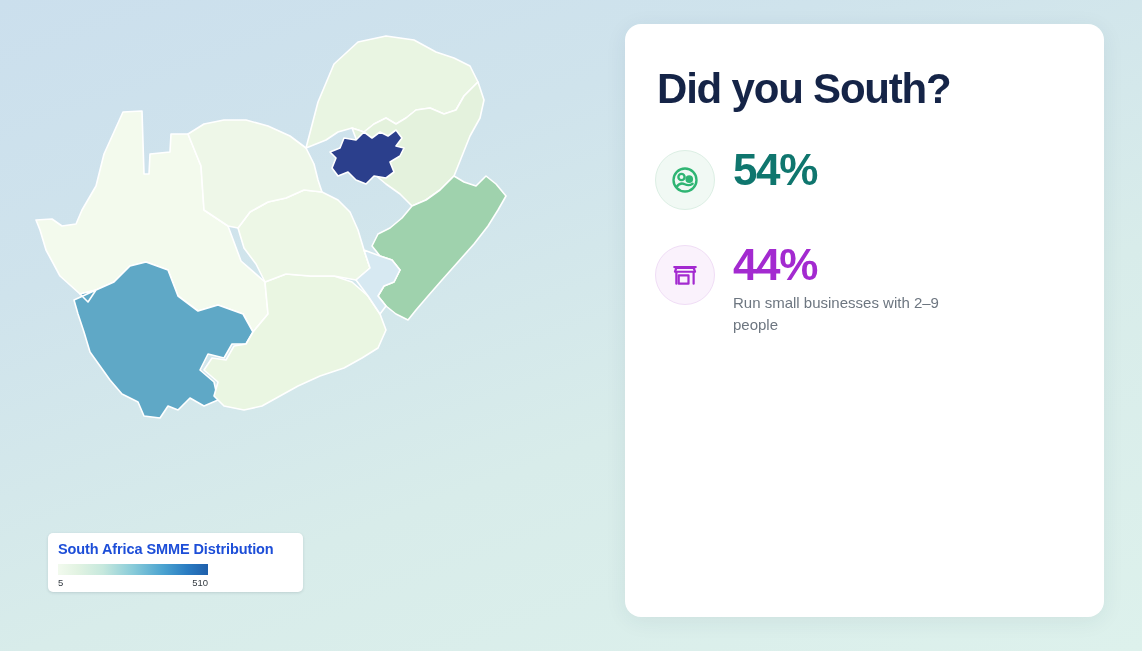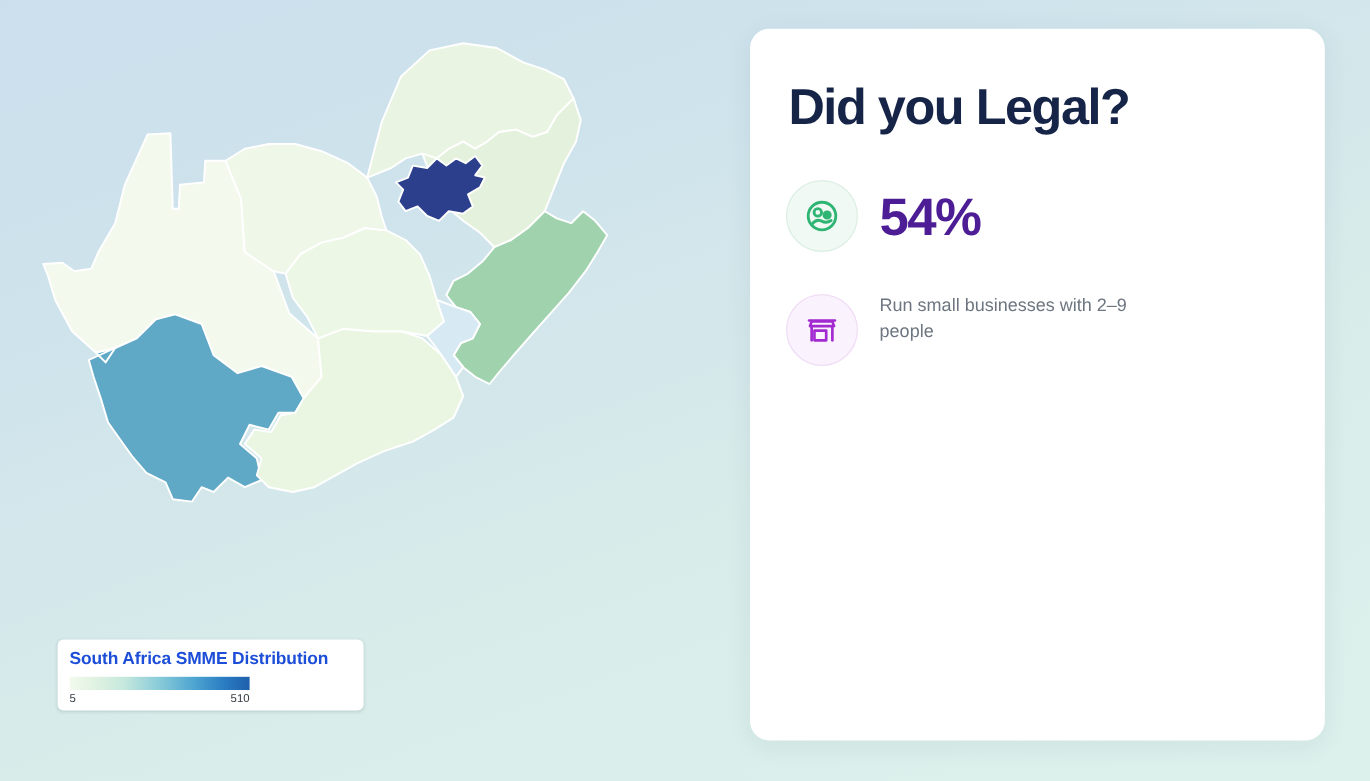--- a/index.html
+++ b/index.html
@@ -119,21 +119,21 @@
   .stat-desc {
     font-size: 15px;
     color: #6d7680;
     line-height: 21.5px;
     max-width: 252px;
     margin-top: 3px;
   }
 
   
   .stat-row[data-accent="green"]  .stat-icon-wrap { background: #f1f9f4; border: 1px solid #dcefe4; }
-  .stat-row[data-accent="green"]  .stat-value     { color: #4c1d95; margin-top: 12px; }
+  .stat-row[data-accent="green"]  .stat-value     { color: #0f766e; }
   .stat-row[data-accent="blue"]   .stat-icon-wrap { background: #f3f6fb; border: 1px solid #e2e8f2; }
   .stat-row[data-accent="blue"]   .stat-value     { color: #2660ad; }
   .stat-row[data-accent="purple"] .stat-icon-wrap { background: #faf2fc; border: 1px solid #f0ddf6; }
   .stat-row[data-accent="purple"] .stat-value     { color: #a32ad0; }
 </style>
 </head>
 <body>
 
 <div id="page">
 
@@ -193,21 +193,21 @@
       <div id="legend-bar"></div>
       <div id="legend-ticks">
         <span class="legend-tick" id="legend-tick-min">5</span>
         <span class="legend-tick" id="legend-tick-max">510</span>
       </div>
     </div>
   </div>
 
   <div id="info-card">
 
-    <h1 id="card-title">Did you Legal?</h1>
+    <h1 id="card-title">Did you South?</h1>
 
     <div id="stats-list">
 
       <div class="stat-row" data-accent="green">
         <div class="stat-icon-wrap">
           <svg width="30" height="30" viewBox="0 0 24 24" fill="none" stroke="#2fb573" stroke-width="1.9" stroke-linecap="round" stroke-linejoin="round">
             <circle cx="12" cy="12" r="9.2"></circle>
             <circle cx="9.2" cy="9.6" r="2.5"></circle>
             <circle cx="15.4" cy="11.3" r="2.1" fill="#2fb573"></circle>
             <path d="M5.2 17.6c1.8-2.5 4.3-3.3 6.6-2.2 2 1 3.9 1.2 6.3-.4"></path>
@@ -223,19 +223,20 @@
         <div class="stat-icon-wrap">
           <svg width="28" height="28" viewBox="0 0 24 24" fill="none" stroke="#a32ad0" stroke-width="1.9" stroke-linecap="round" stroke-linejoin="round">
             <line x1="2.8" y1="5.2" x2="21.2" y2="5.2"></line>
             <path d="M3.4 9.2 L4.6 5.8 L19.4 5.8 L20.6 9.2 Z"></path>
             <line x1="4.6" y1="9.6" x2="4.6" y2="19.4"></line>
             <line x1="19.4" y1="9.6" x2="19.4" y2="19.4"></line>
             <rect x="6.6" y="12.4" width="8.4" height="7.0"></rect>
           </svg>
         </div>
         <div class="stat-body">
+          <div class="stat-value">44%</div>
           <div class="stat-desc">Run small businesses with 2–9 people</div>
         </div>
       </div>
 
     </div>
   </div>
 </div>
 
 </body></html>

